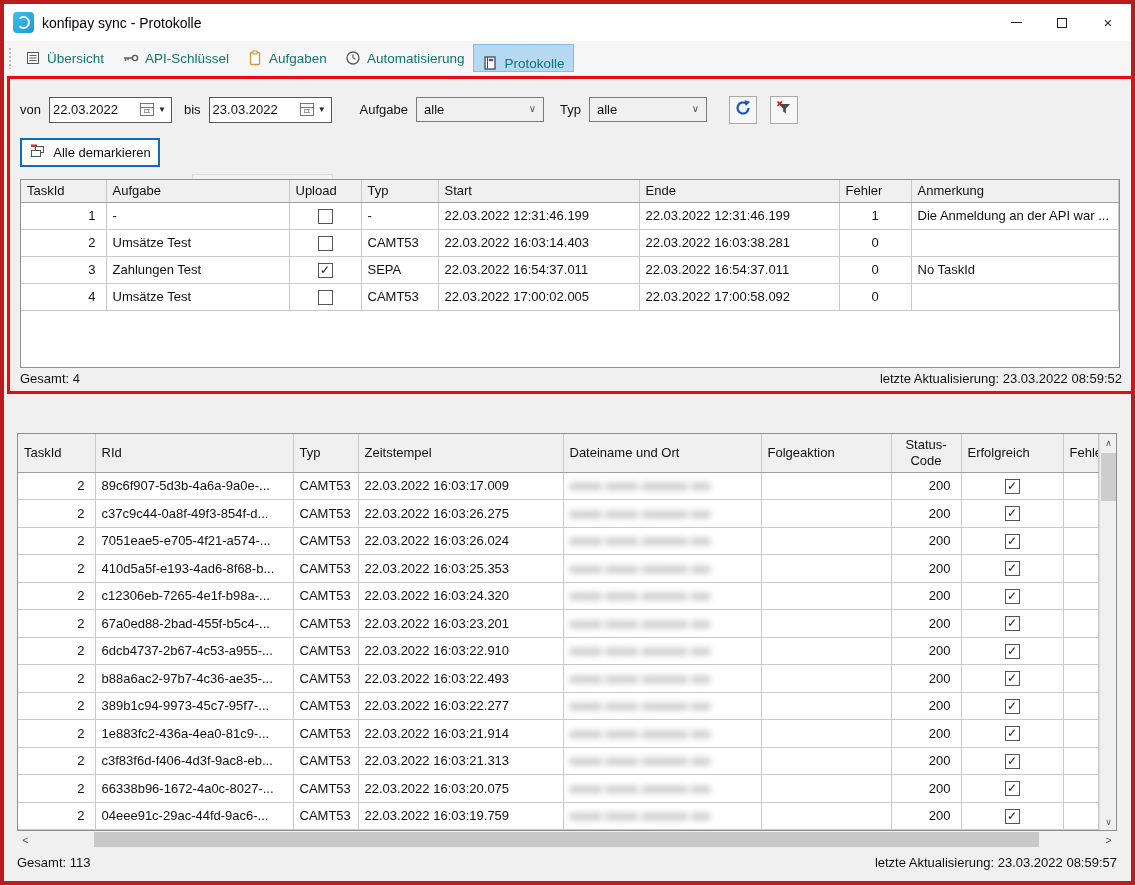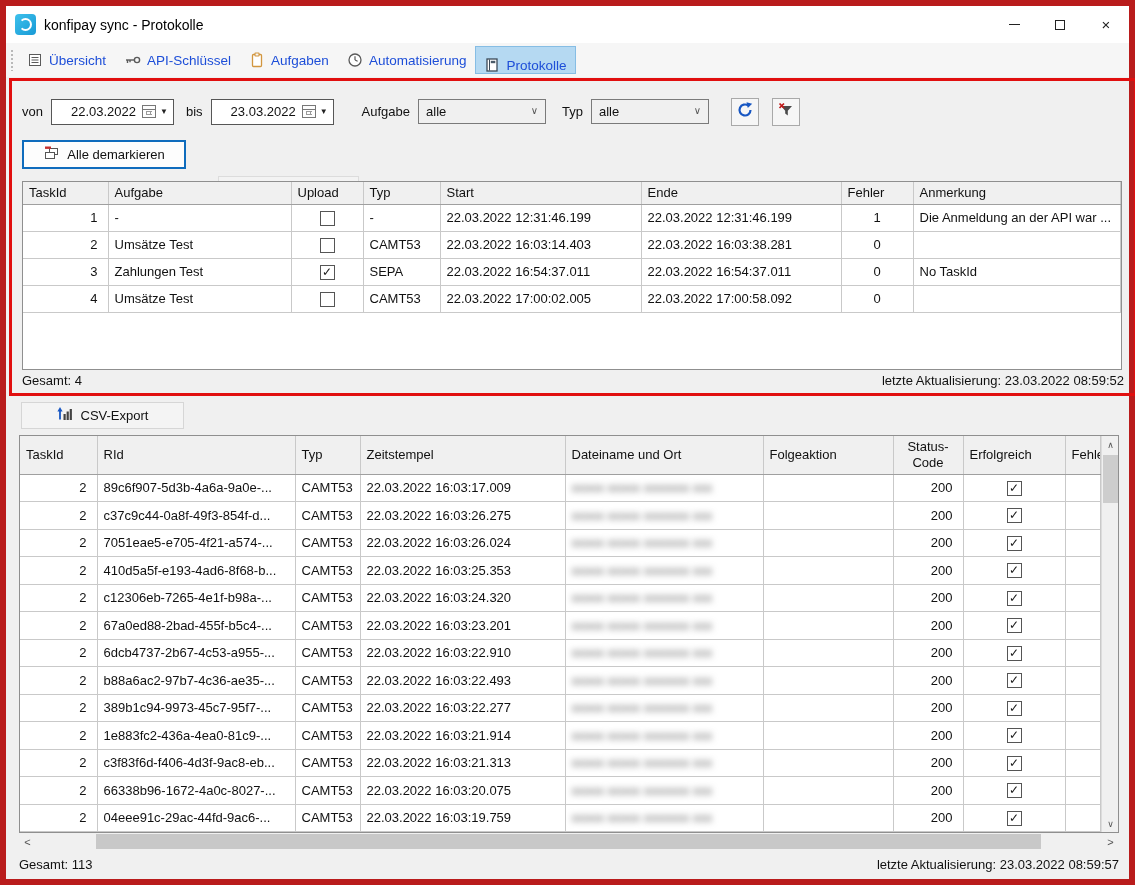--- a/index.html
+++ b/index.html
@@ -1,18 +1,18 @@
 <!DOCTYPE html>
 <html><head>
 <meta charset="utf-8">
 <style>
   * { margin:0; padding:0; box-sizing:border-box; }
   html,body { width:1135px; height:885px; background:#e9e9e9; overflow:hidden;
     font-family:"Liberation Sans", sans-serif; }
-  .window { position:absolute; inset:0; border:6px solid #b91c1c; background:#f0f0f0;text-decoration:underline; }
+  .window { position:absolute; inset:0; border:4px solid #b91c1c; background:#f0f0f0;text-decoration:underline; }
 
   
   .titlebar { position:absolute; top:0; left:0; right:0; height:37px; background:#fff;
     display:flex; align-items:center; padding-left:9px; }
   .appicon { width:21px; height:21px; border-radius:4px;
     background:linear-gradient(135deg,#3ec1ec,#189ad6); position:relative; margin-right:8px; }
   .appicon::after { content:""; position:absolute; inset:4px; border:2px solid #fff;
     border-radius:50%; border-left-color:transparent; }
   .title-text { font-size:14px; color:#000; }
   .wincontrols { margin-left:auto; display:flex; height:100%; }
@@ -21,51 +21,51 @@
   .wc .minbar { width:11px; border-top:1px solid #222; display:block; }
   .wc .maxbox { width:10px; height:10px; border:1px solid #222; display:block; }
 
   
   .toolbar { position:absolute; top:37px; left:0; right:0; height:34px; background:#f6f6f6;
     display:flex; align-items:center; padding-left:3px; }
   .gripper { width:5px; height:22px; margin:0 3px 0 1px;
     background-image:radial-gradient(#b9b9b9 1px, transparent 1.2px);
     background-size:4px 4px; }
   .tbtn { display:flex; align-items:center; gap:6px; height:28px; padding:0 8px;
-    font-size:13.5px; color:#1d4ed8; border:1px solid transparent; background:transparent; cursor:default; }
+    font-size:13.5px; color:#0f766e; border:1px solid transparent; background:transparent; cursor:default; }
   .tbtn.active { background:#b5d9f2; border-color:#86bde4;align-items:flex-end; }
   .tbtn svg { display:block; }
 
   
   .panel { position:absolute; top:72px; left:3px; width:1128px; height:318px;
     border:3px solid #e10f0f; }
 
   .filterrow { position:absolute; top:17px; left:10px; right:8px; height:27px;
     display:flex; align-items:center; font-size:13px; color:#111; }
   .flabel { margin-right:8px;text-align:center; }
   .datebox { width:123px; height:26px; background:#fff; border:1px solid #565656;
     display:flex; align-items:center; margin-right:12px; }
-  .datebox .dval { flex:1; padding-left:19px; font-size:13px; }
+  .datebox .dval { flex:1; padding-left:3px; font-size:13px; }
   .calicon { width:14px; height:13px; border:1px solid #777; position:relative; margin-right:4px; background:#fdfdfd; }
   .calicon::before { content:""; position:absolute; left:0; right:0; top:3px; border-top:1px solid #777; }
   .calicon::after { content:""; position:absolute; top:5px; left:3px; right:3px; bottom:2px;
     background-image:linear-gradient(#999 1px, transparent 1px),linear-gradient(90deg,#999 1px, transparent 1px);
     background-size:4px 3px; }
   .darr { font-size:8px; color:#222; margin-right:5px; }
   .combo { height:25px; background:#f0f0f0; border:1px solid #7a7a7a; display:flex;
     align-items:center; margin-right:0; }
   .combo .cval { flex:1; padding-left:7px; font-size:13px; }
   .combo .chev { font-size:10px; color:#555; padding:0 7px 2px 0; }
   .sqbtn { width:28px; height:28px; background:#f6f6f6; border:1px solid #a9a9a9;
     display:flex; align-items:center; justify-content:center; }
 
   .actionrow { position:absolute; top:59px; left:10px; display:flex; }
   .btn { height:29px; display:flex; align-items:center; justify-content:center; gap:7px;
     font-size:13px; color:#111; }
-  .btn-demark { width:164px; background:#fdfdfd; border:2px solid #0f6cbd; margin-right:32px; }
+  .btn-demark { width:140px; background:#fdfdfd; border:2px solid #0f6cbd; margin-right:32px; }
   .btn-delete { width:141px; background:#f3f3f3; border:1px solid #dcdcdc; color:#a5a5a5;margin-top:36px; }
 
   
   .t1wrap { position:absolute; top:100px; left:10px; width:1100px; height:189px;
     background:#fff; border:1px solid #8f8f8f; overflow:hidden; }
   table { border-collapse:collapse; table-layout:fixed; }
   .t1 { width:1098px; }
   th { font-weight:normal; font-size:13px; text-align:left; background:#f0f0f0;
     border-right:1px solid #c9c9c9; border-bottom:1px solid #9f9f9f; padding:0 6px;
     white-space:nowrap; overflow:hidden; color:#111; }
@@ -313,30 +313,20 @@
           </tbody>
       </table>
     </div>
 
     <div class="summaryrow">
       <span>Gesamt: 4</span>
       <span>letzte Aktualisierung: 23.03.2022 08:59:52</span>
     </div>
   </div>
 
-  <div class="csvbtn">
-    <span><svg width="16" height="16" viewBox="0 0 16 16">
-          <rect x="6.5" y="8" width="2.2" height="6" fill="#444"></rect>
-          <rect x="9.6" y="5.5" width="2.2" height="8.5" fill="#444"></rect>
-          <rect x="12.7" y="3" width="2.2" height="11" fill="#444"></rect>
-          <line x1="3" y1="13.5" x2="3" y2="4.5" stroke="#1857c3" stroke-width="1.8"></line>
-          <polygon points="3,1 5.6,5.5 0.4,5.5" fill="#1857c3"></polygon>
-        </svg></span>
-    <span>CSV-Export</span>
-  </div>
 
   <div class="t2wrap">
     <table class="t2">
       <colgroup>
           <col style="width:77px">
           <col style="width:198px">
           <col style="width:65px">
           <col style="width:205px">
           <col style="width:198px">
           <col style="width:130px">

